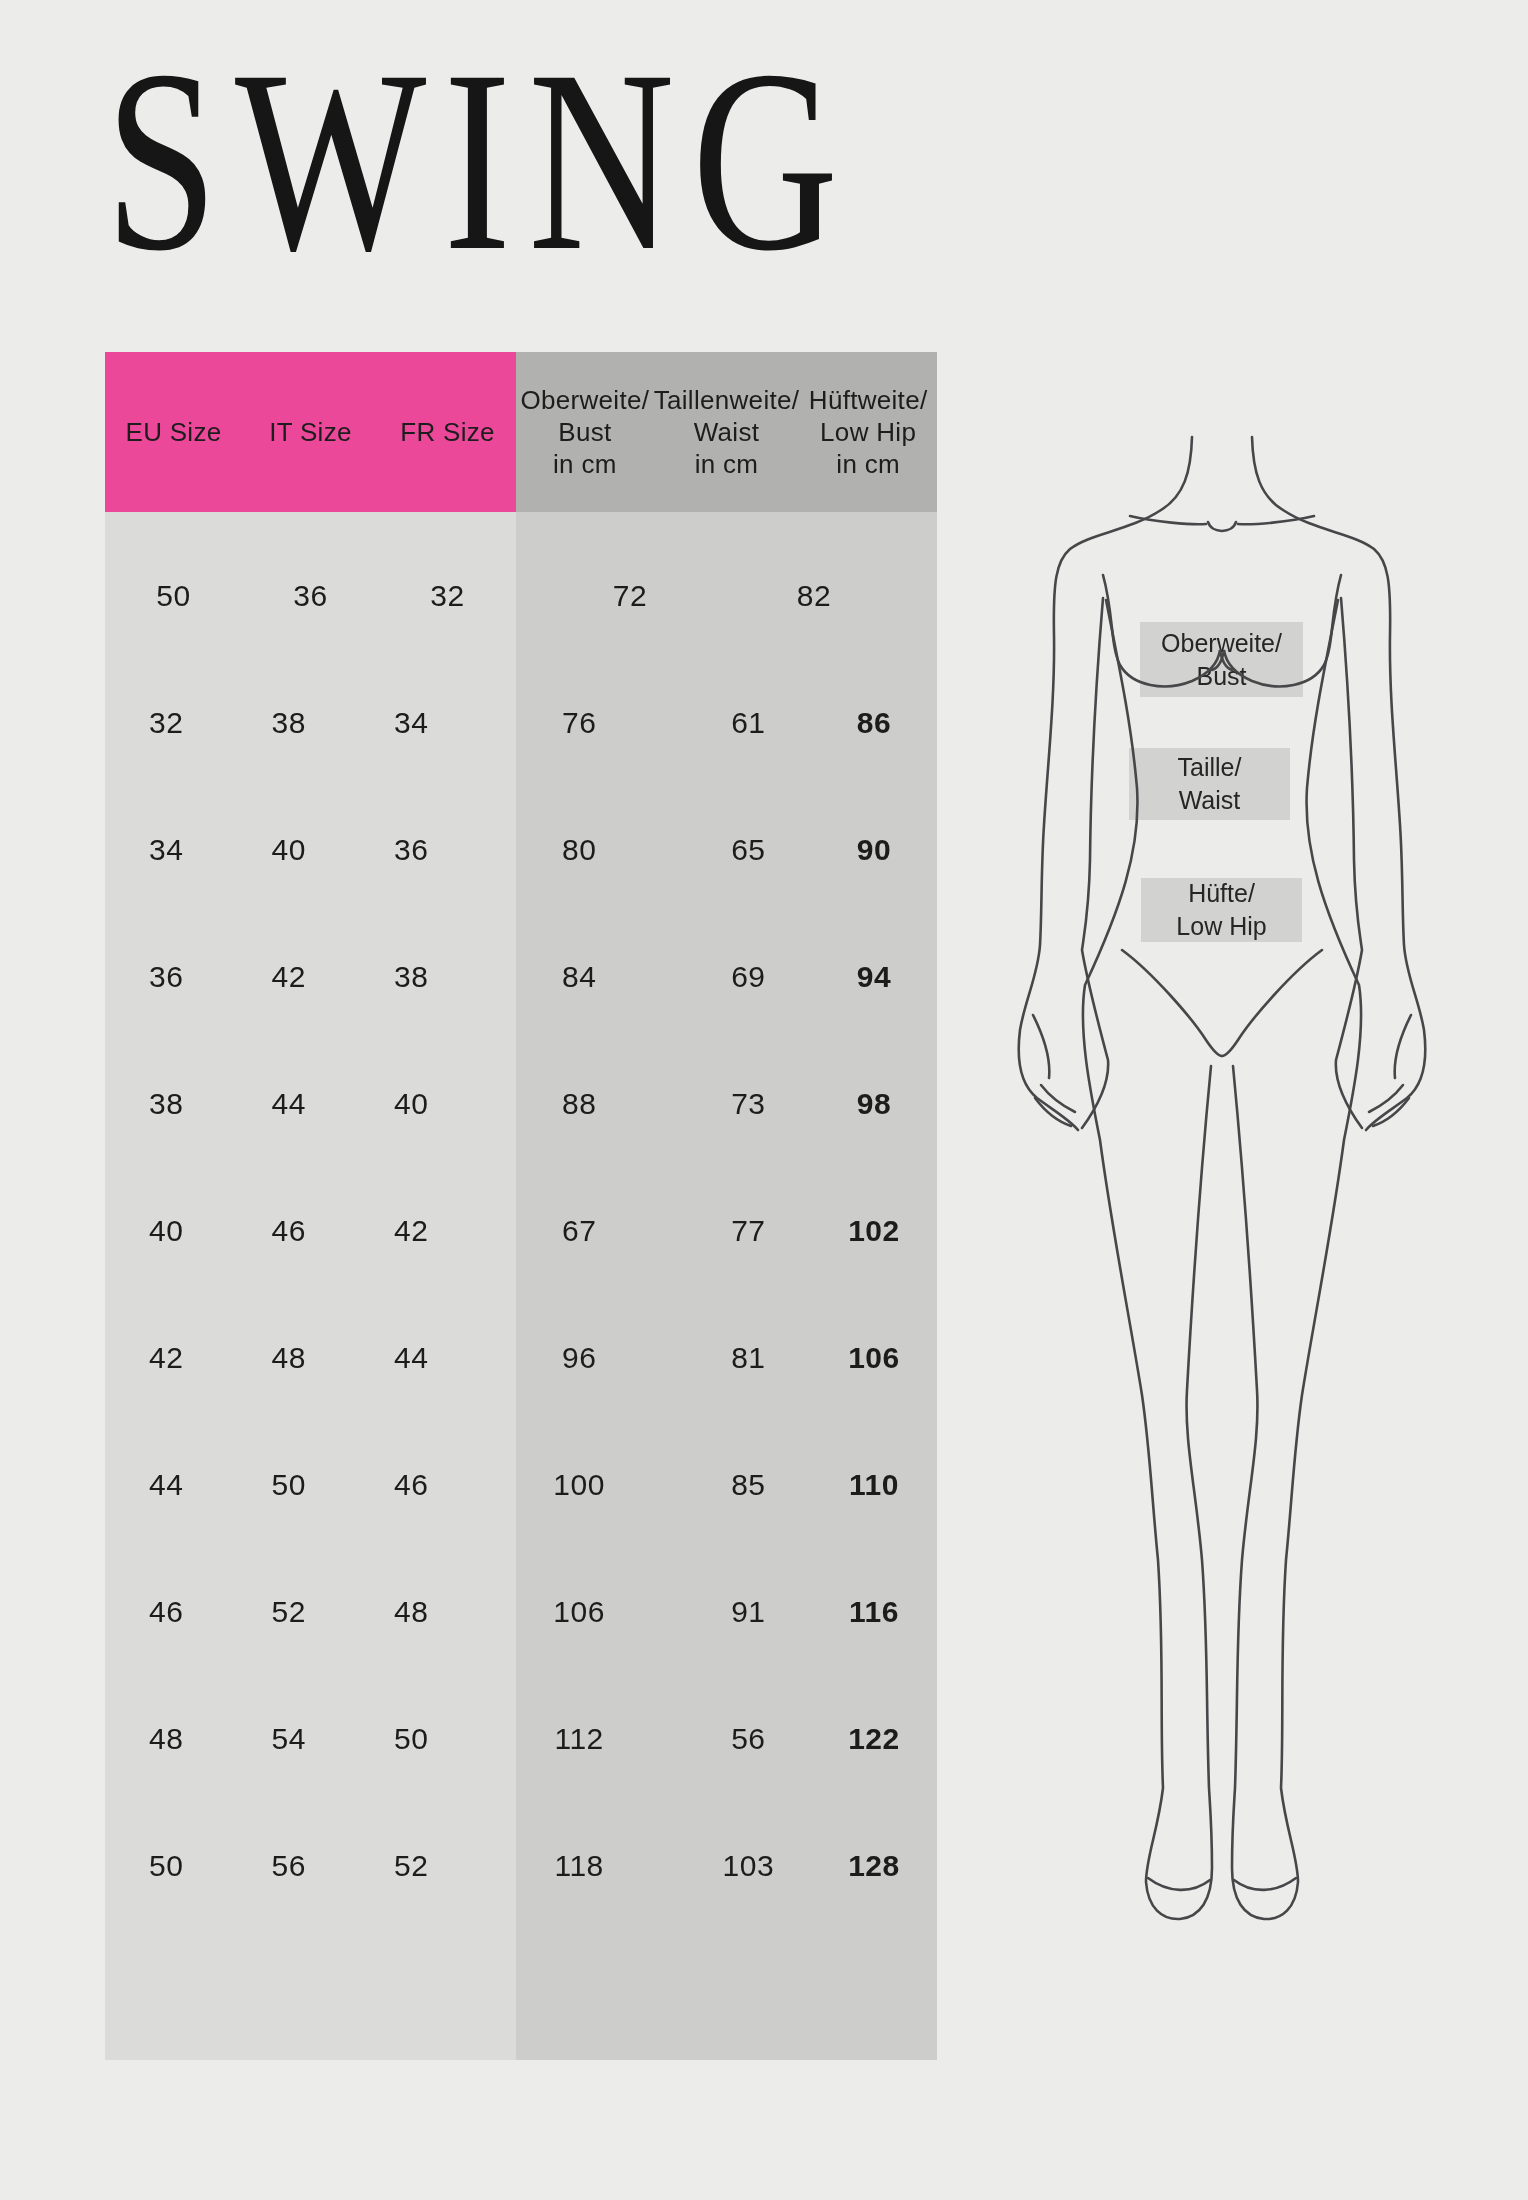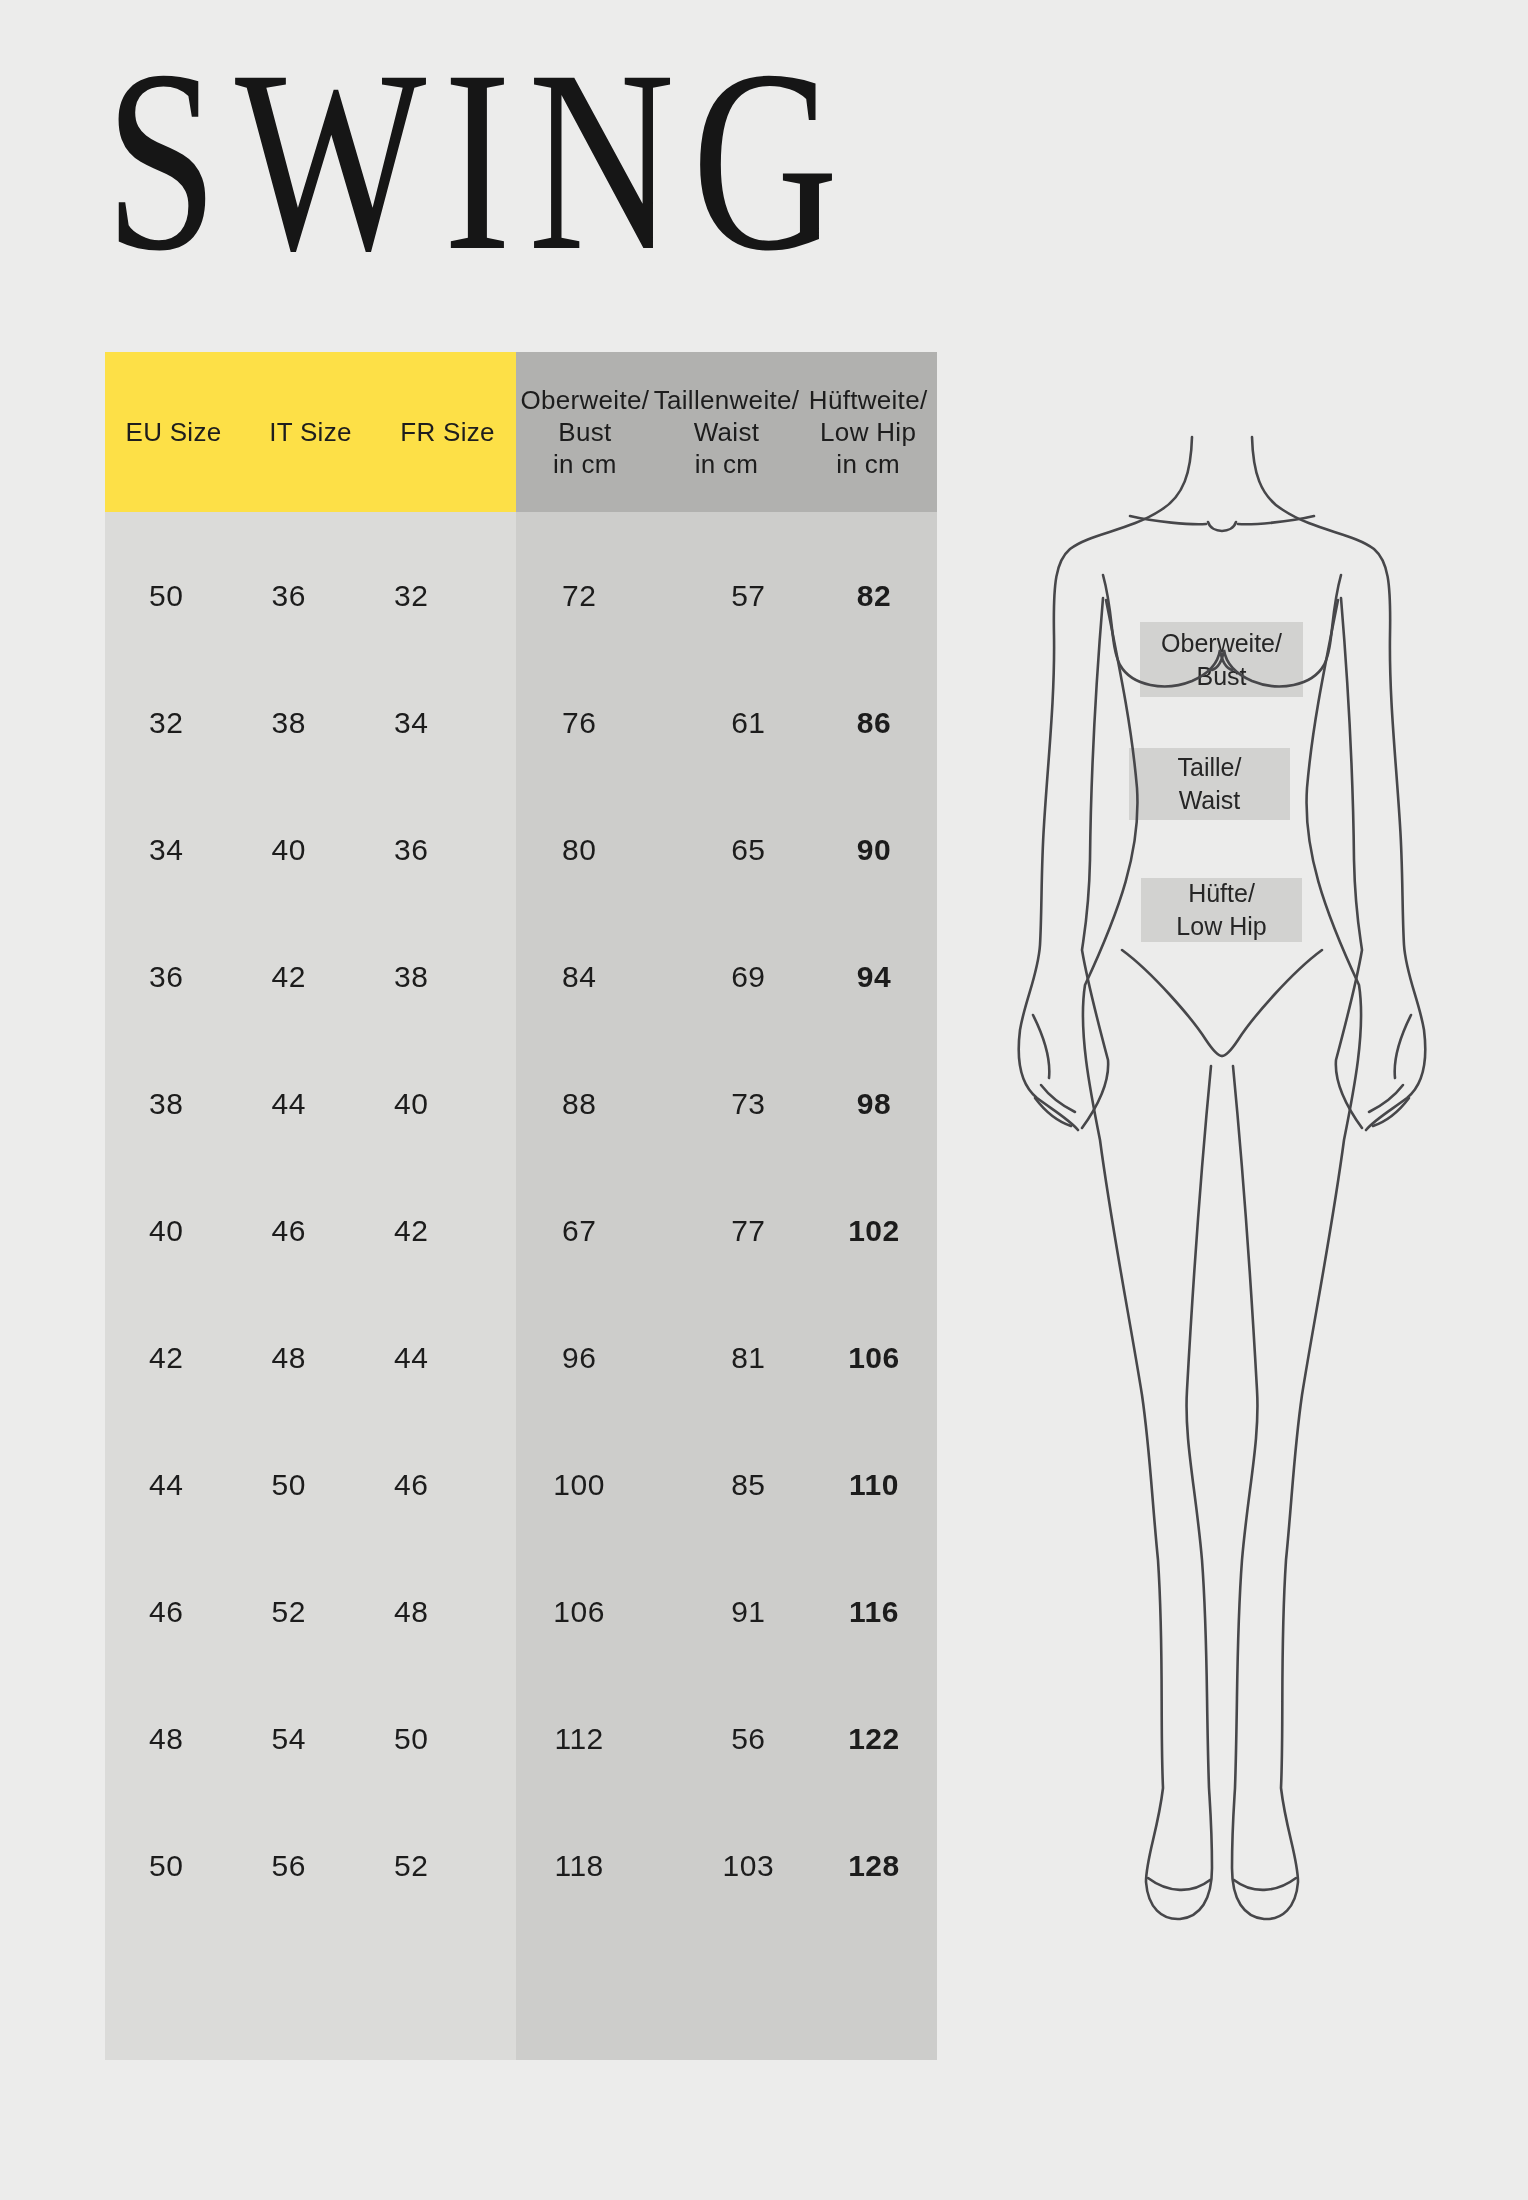--- a/index.html
+++ b/index.html
@@ -19,21 +19,21 @@
     letter-spacing:22px;color:#161616;
     transform:scale(0.78,1);transform-origin:left top;
     white-space:nowrap;
   }
   
   .size-table{
     position:absolute;left:105px;top:352px;
     width:832px;height:1708px;
   }
   .thead{display:flex;height:160px;}
-  .th-left{width:411px;background:#fde047;display:flex;justify-content:space-between;}
+  .th-left{width:411px;background:#ec4899;display:flex;justify-content:space-between;}
   .th-right{width:421px;background:#b1b1af;display:flex;}
   .th{
     flex:1;display:flex;flex-direction:column;
     align-items:center;justify-content:center;
     font-size:26px;letter-spacing:.3px;color:#1d1d1d;
   }
   .th .l{line-height:32px;white-space:nowrap;}
   .tbody{
     position:relative;height:1548px;
     background:linear-gradient(to right,#dbdbd9 0,#dbdbd9 411px,#cdcdcb 411px,#cdcdcb 100%);
@@ -93,21 +93,20 @@
       </div>
     </div>
 
     <div class="tbody">
 
     <div class="row">
           <div class="cell">50</div>
           <div class="cell">36</div>
           <div class="cell">32</div>
           <div class="cell">72</div>
-          <div class="cell">57</div>
           <div class="cell">82</div>
         </div>
         <div class="row">
           <div class="cell">32</div>
           <div class="cell">38</div>
           <div class="cell">34</div>
           <div class="cell">76</div>
           <div class="cell">61</div>
           <div class="cell">86</div>
         </div>

